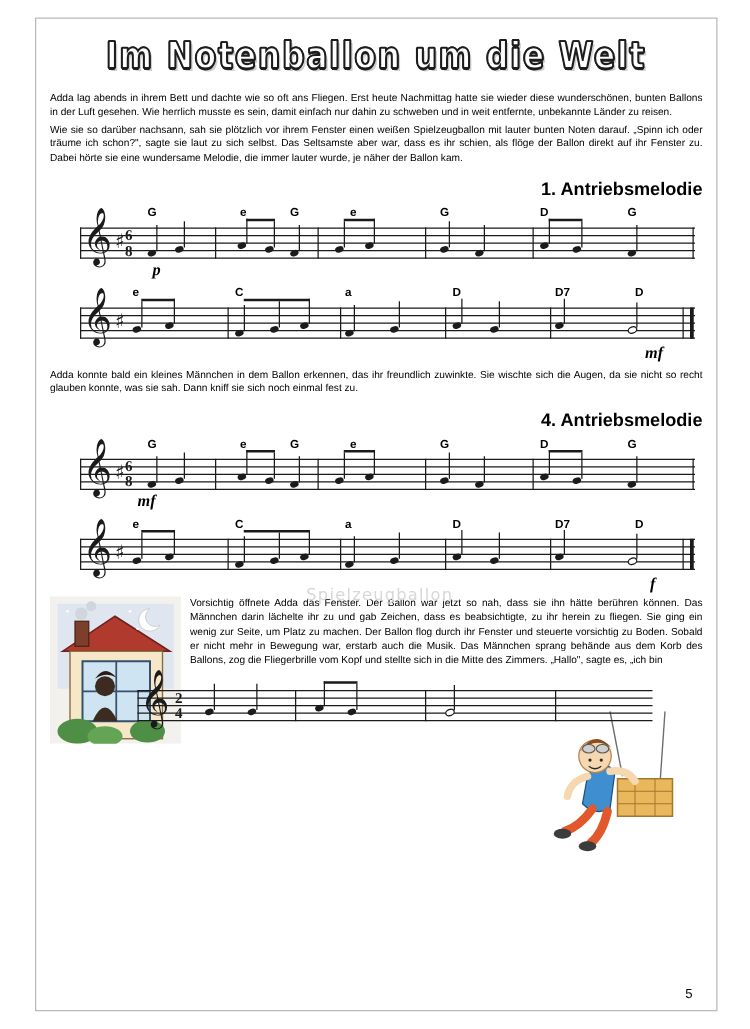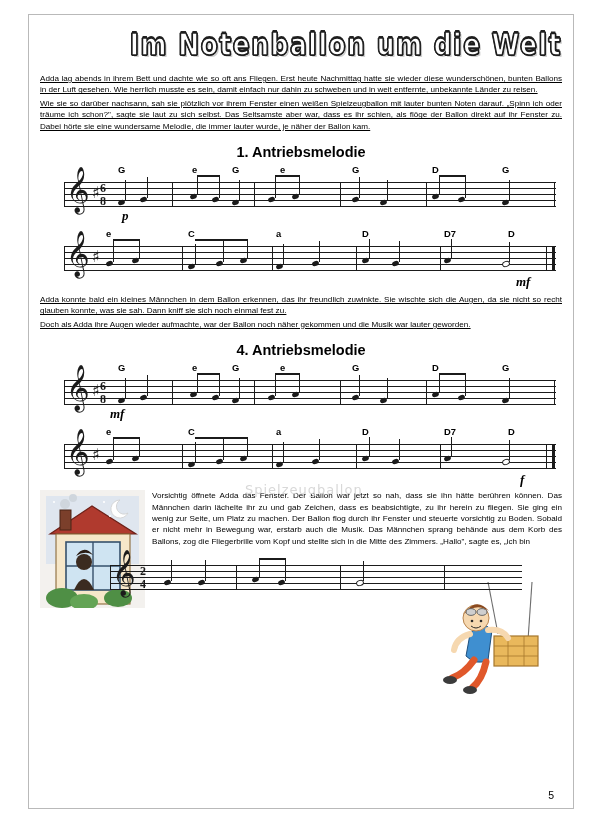--- a/index.html
+++ b/index.html
@@ -30,21 +30,21 @@
   }
   .content {
     position: absolute;
     left: 40px;
     top: 24px;
     width: 522px;
   }
 
   
   .title-wrap {
-    text-align: right;
+    text-align: center;
     margin-top: 6px;
     margin-bottom: 14px;
   }
   .title {
     display: inline-block;
     font-family: "DejaVu Sans", sans-serif;
     font-weight: bold;
     font-size: 25px;
     letter-spacing: 1.5px;
     color: #ffffff;
@@ -57,29 +57,28 @@
   }
 
   
   .para {
     font-family: "Liberation Sans", sans-serif;
     font-size: 8.1px;
     line-height: 11.4px;
     color: #000000;
     text-align: justify;
     margin: 0 0 2px 0;
-    text-decoration: underline;
   }
 
   
   .section-h {
     font-family: "Liberation Sans", sans-serif;
     font-weight: bold;
     font-size: 14.5px;
-    text-align: center;
+    text-align: right;
     color: #000;
     margin: 12px 0 4px 0;
   }
 
   
   .system {
     position: relative;
     margin: 0 0 6px 0;
     height: 58px;
   }
@@ -352,21 +351,20 @@
       <div class="stem" style="left:359px; top:13px; height:21px;"></div>
       <div class="note" style="left:404px; top:30px;"></div>
       <div class="stem" style="left:411px; top:11px; height:20px;"></div>
       <div class="note hollow" style="left:462px; top:33px;"></div>
       <div class="stem" style="left:469px; top:14px; height:20px;"></div>
 
       <div class="dyn" style="left:476px; top:46px;">mf</div>
     </div>
 
     <p class="para" style="margin-top:8px;">Adda konnte bald ein kleines Männchen in dem Ballon erkennen, das ihr freundlich zuwinkte. Sie wischte sich die Augen, da sie nicht so recht glauben konnte, was sie sah. Dann kniff sie sich noch einmal fest zu.</p>
-    <p class="para">Doch als Adda ihre Augen wieder aufmachte, war der Ballon noch näher gekommen und die Musik war lauter geworden.</p>
 
     <div class="section-h">4. Antriebsmelodie</div>
 
     <div class="system">
       <div class="staff">
         <div class="line"></div>
         <div class="line"></div>
         <div class="line"></div>
         <div class="line"></div>
         <div class="line"></div>

